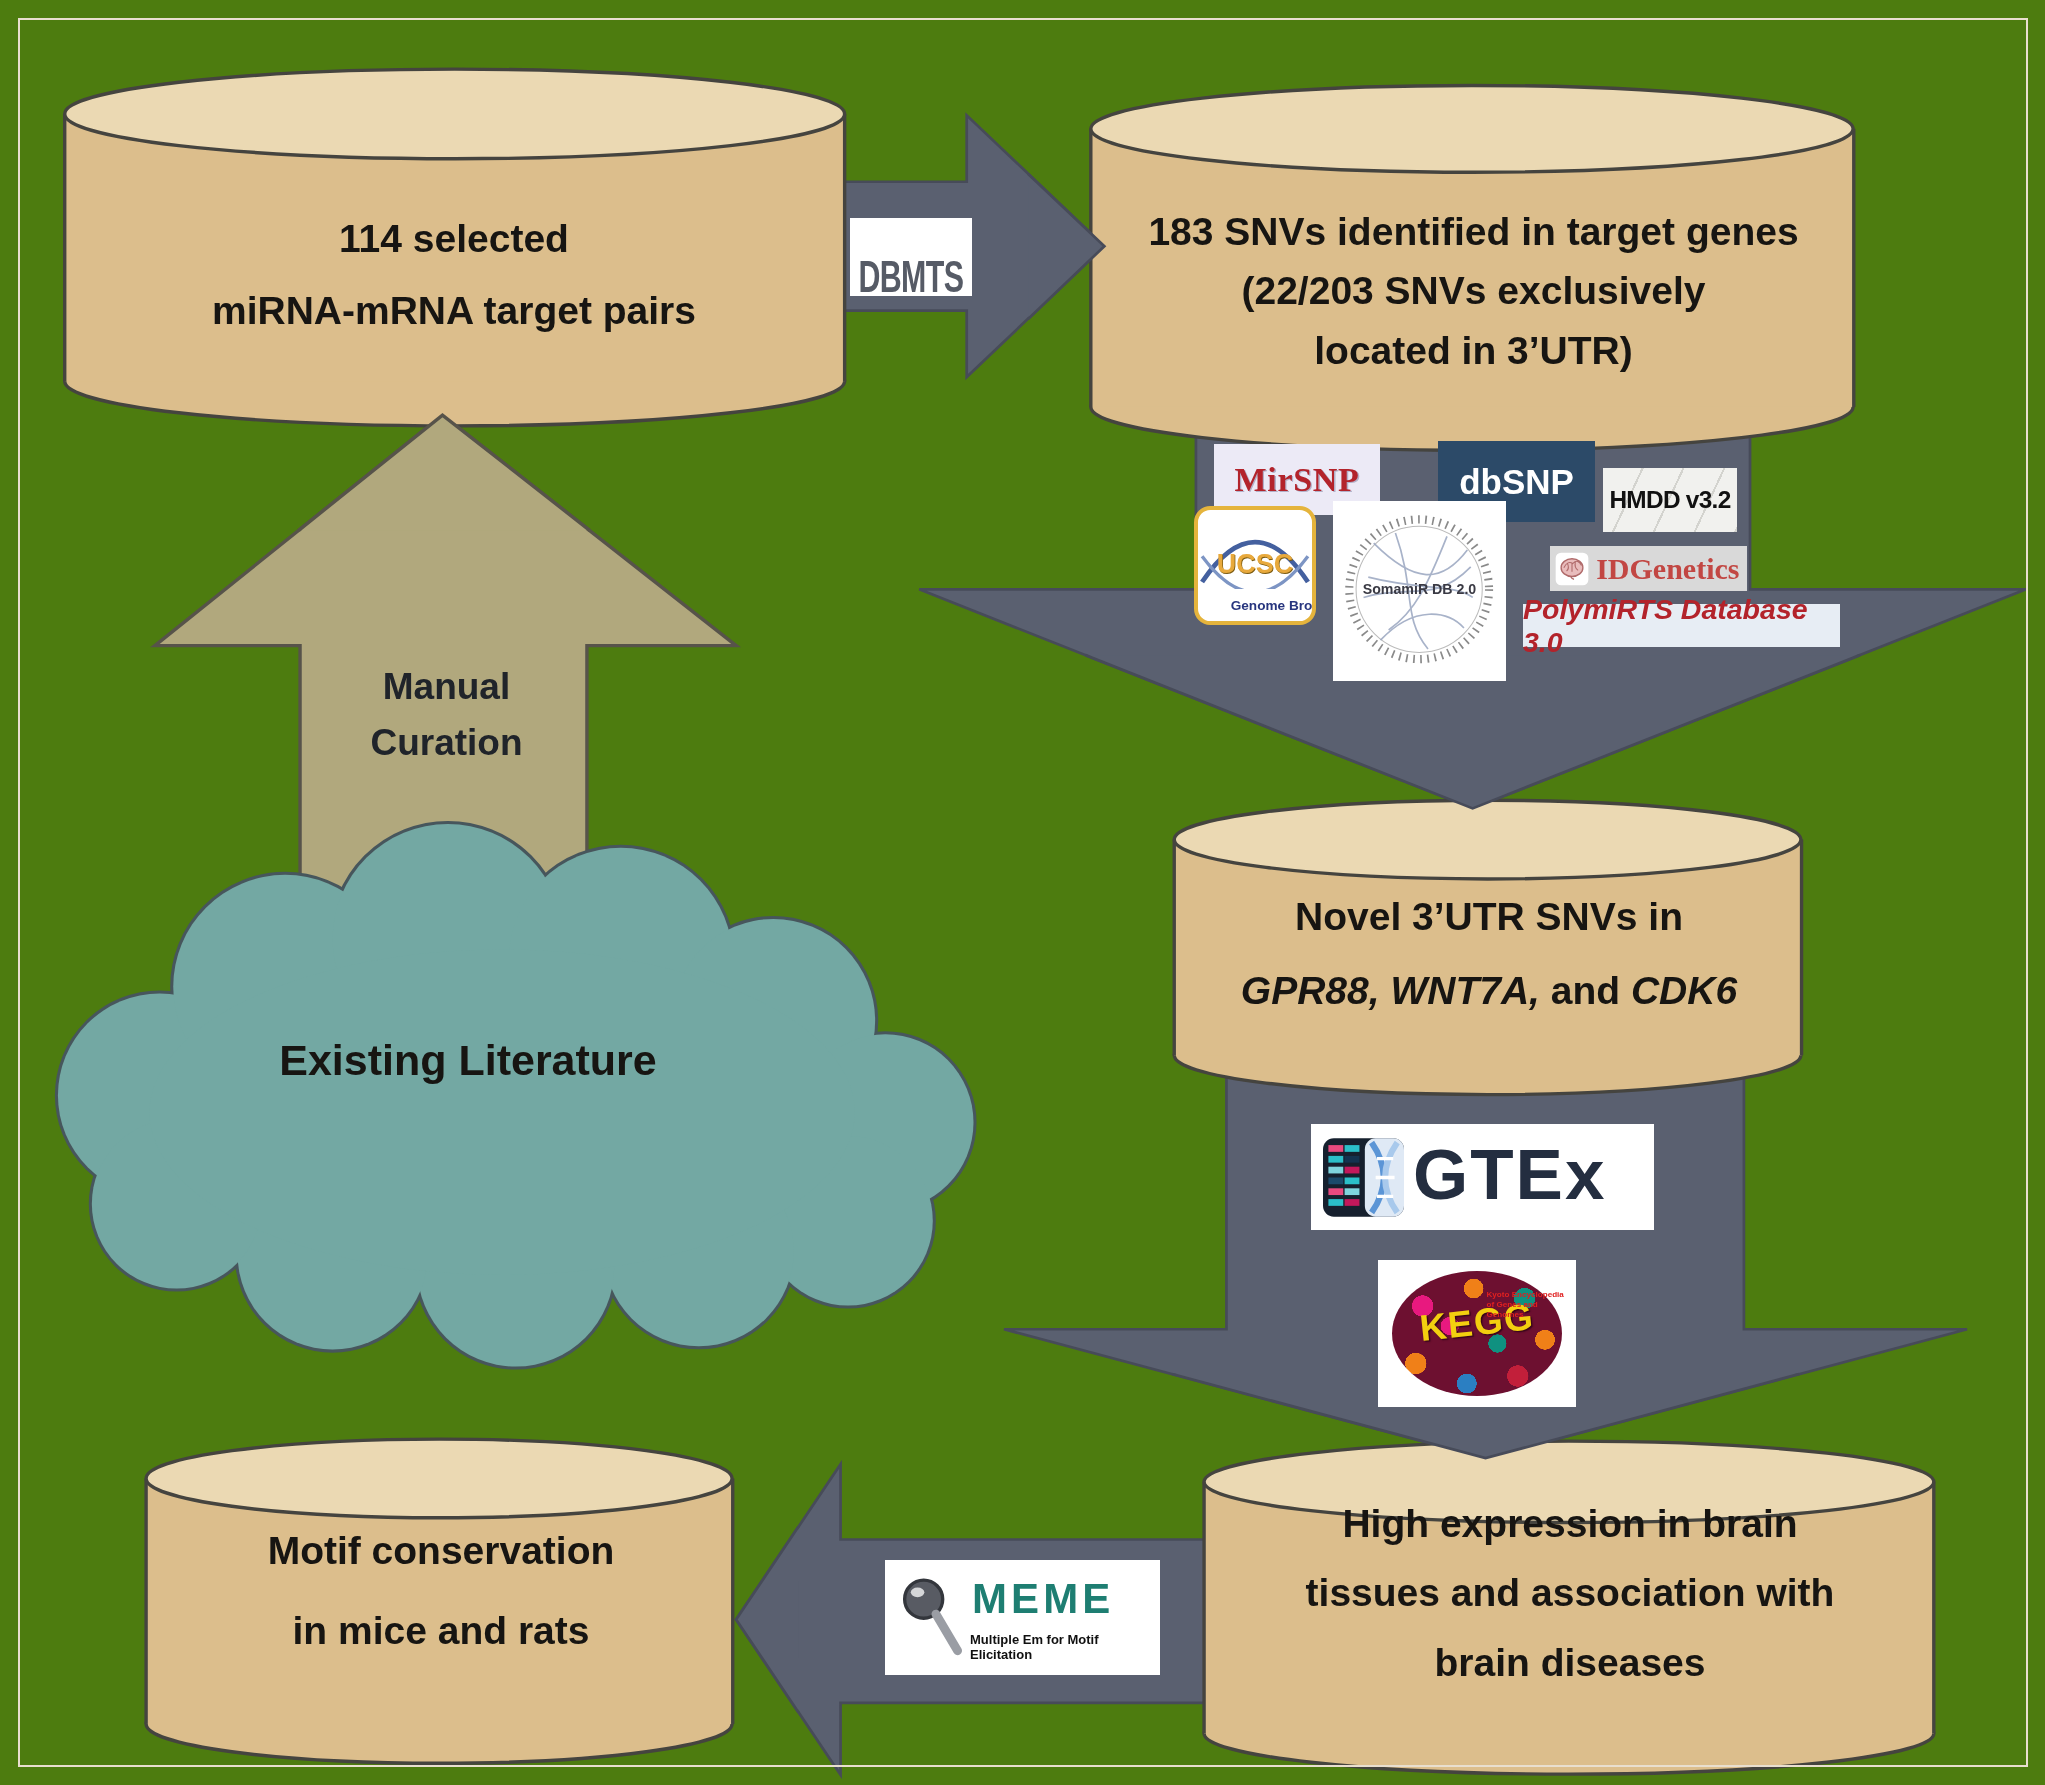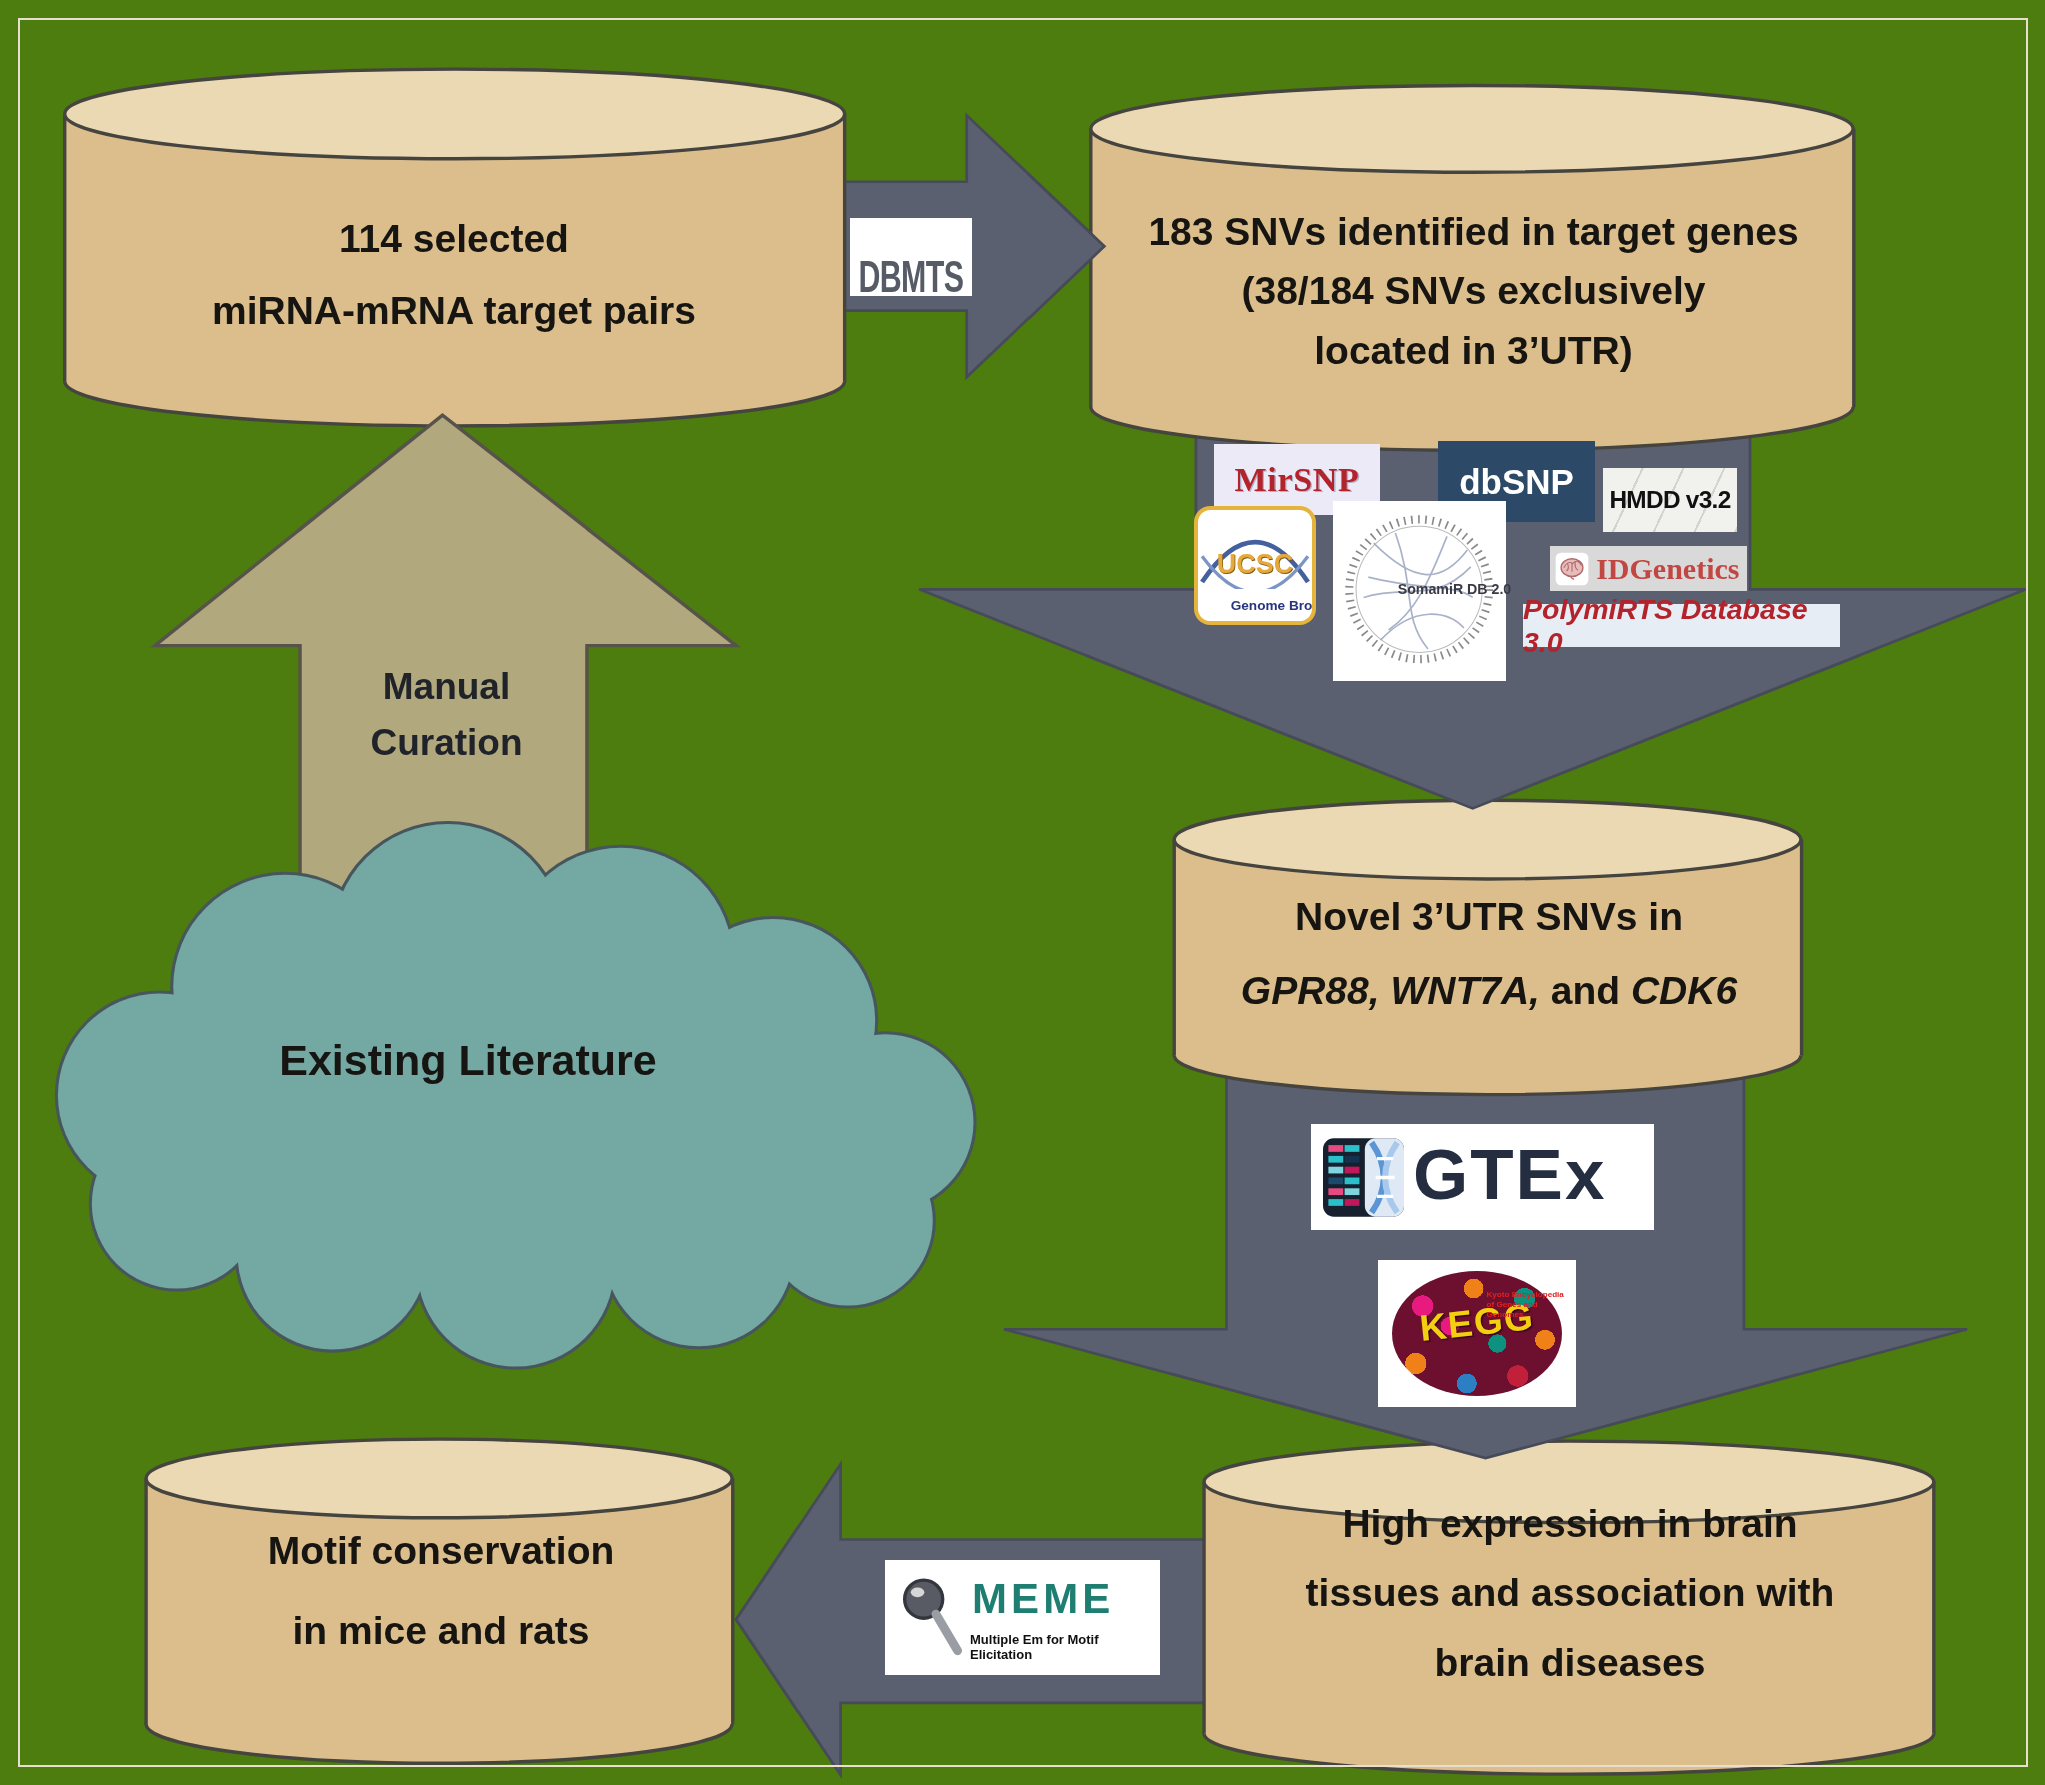--- a/index.html
+++ b/index.html
@@ -44,21 +44,21 @@
   #b-hmdd span{color:#111; font-weight:800; font-size:24.4px; letter-spacing:-0.7px;}
   #b-ucsc{left:1194px; top:506px; width:122px; height:119px; background:#fff;
     border:4.1px solid #e5b43c; border-radius:16.3px; box-sizing:border-box; overflow:hidden;}
   #b-ucsc .arcs{position:absolute; left:0; top:4.1px;}
   #b-ucsc .u1{position:absolute; left:0; top:39px; width:100%; text-align:center;
     font-size:27px; font-weight:700; color:#e8a93c; text-shadow:0.7px 0.7px 0 #7a5a10;}
   #b-ucsc .u2{position:absolute; left:0; bottom:8.1px; width:100%; text-align:center;
     font-size:13.6px; font-weight:700; color:#27357e;padding-left:32px;}
   #b-somamir{left:1333px; top:501px; width:173px; height:180px; background:#fff;}
   #b-somamir .clabel{position:absolute; left:0; top:80px; width:100%; text-align:center;
-    font-size:14.2px; font-weight:700; color:#3a3a44;padding-left:35px;}
+    font-size:14.2px; font-weight:700; color:#3a3a44;}
   #b-idgen{left:1550px; top:546px; width:197px; height:45px; background:#d9d9d9;
     justify-content:flex-start; padding-left:5.4px; box-sizing:border-box;}
   #b-idgen span{font-family:"Liberation Serif", serif; font-size:30px; font-weight:600;
     color:#c24743; margin-left:6.8px;}
   #b-polymirts{left:1523px; top:604px; width:317px; height:43px; background:#e7edf4;}
   #b-polymirts span{font-style:italic; font-weight:800; font-size:28.5px; color:#b3232b;}
   #b-gtex{left:1311px; top:1124px; width:343px; height:106px; background:#fff;}
   #b-gtex .gicon{position:absolute; left:12.2px; top:13.6px;}
   #b-gtex span{position:absolute; left:102px; top:9.5px; font-size:71px; font-weight:700;
     color:#242e40; letter-spacing:2px;}
@@ -187,21 +187,21 @@
     </g>
   </svg>
 
   <div class="ov txt" id="t-pairs">
     <span class="line">114 selected</span>
     <span class="line">miRNA-mRNA target pairs</span>
   </div>
 
   <div class="ov txt" id="t-snvs">
     <span class="line">183 SNVs identified in target genes</span>
-    <span class="line">(38/184 SNVs exclusively</span>
+    <span class="line">(22/203 SNVs exclusively</span>
     <span class="line">located in 3’UTR)</span>
   </div>
 
   <div class="ov txt" id="t-novel">
     <span class="line">Novel 3’UTR SNVs in</span>
     <span class="line">
       <span class="it">GPR88,</span>
       <span class="it">WNT7A,</span>
       <span>and</span>
       <span class="it">CDK6</span>

